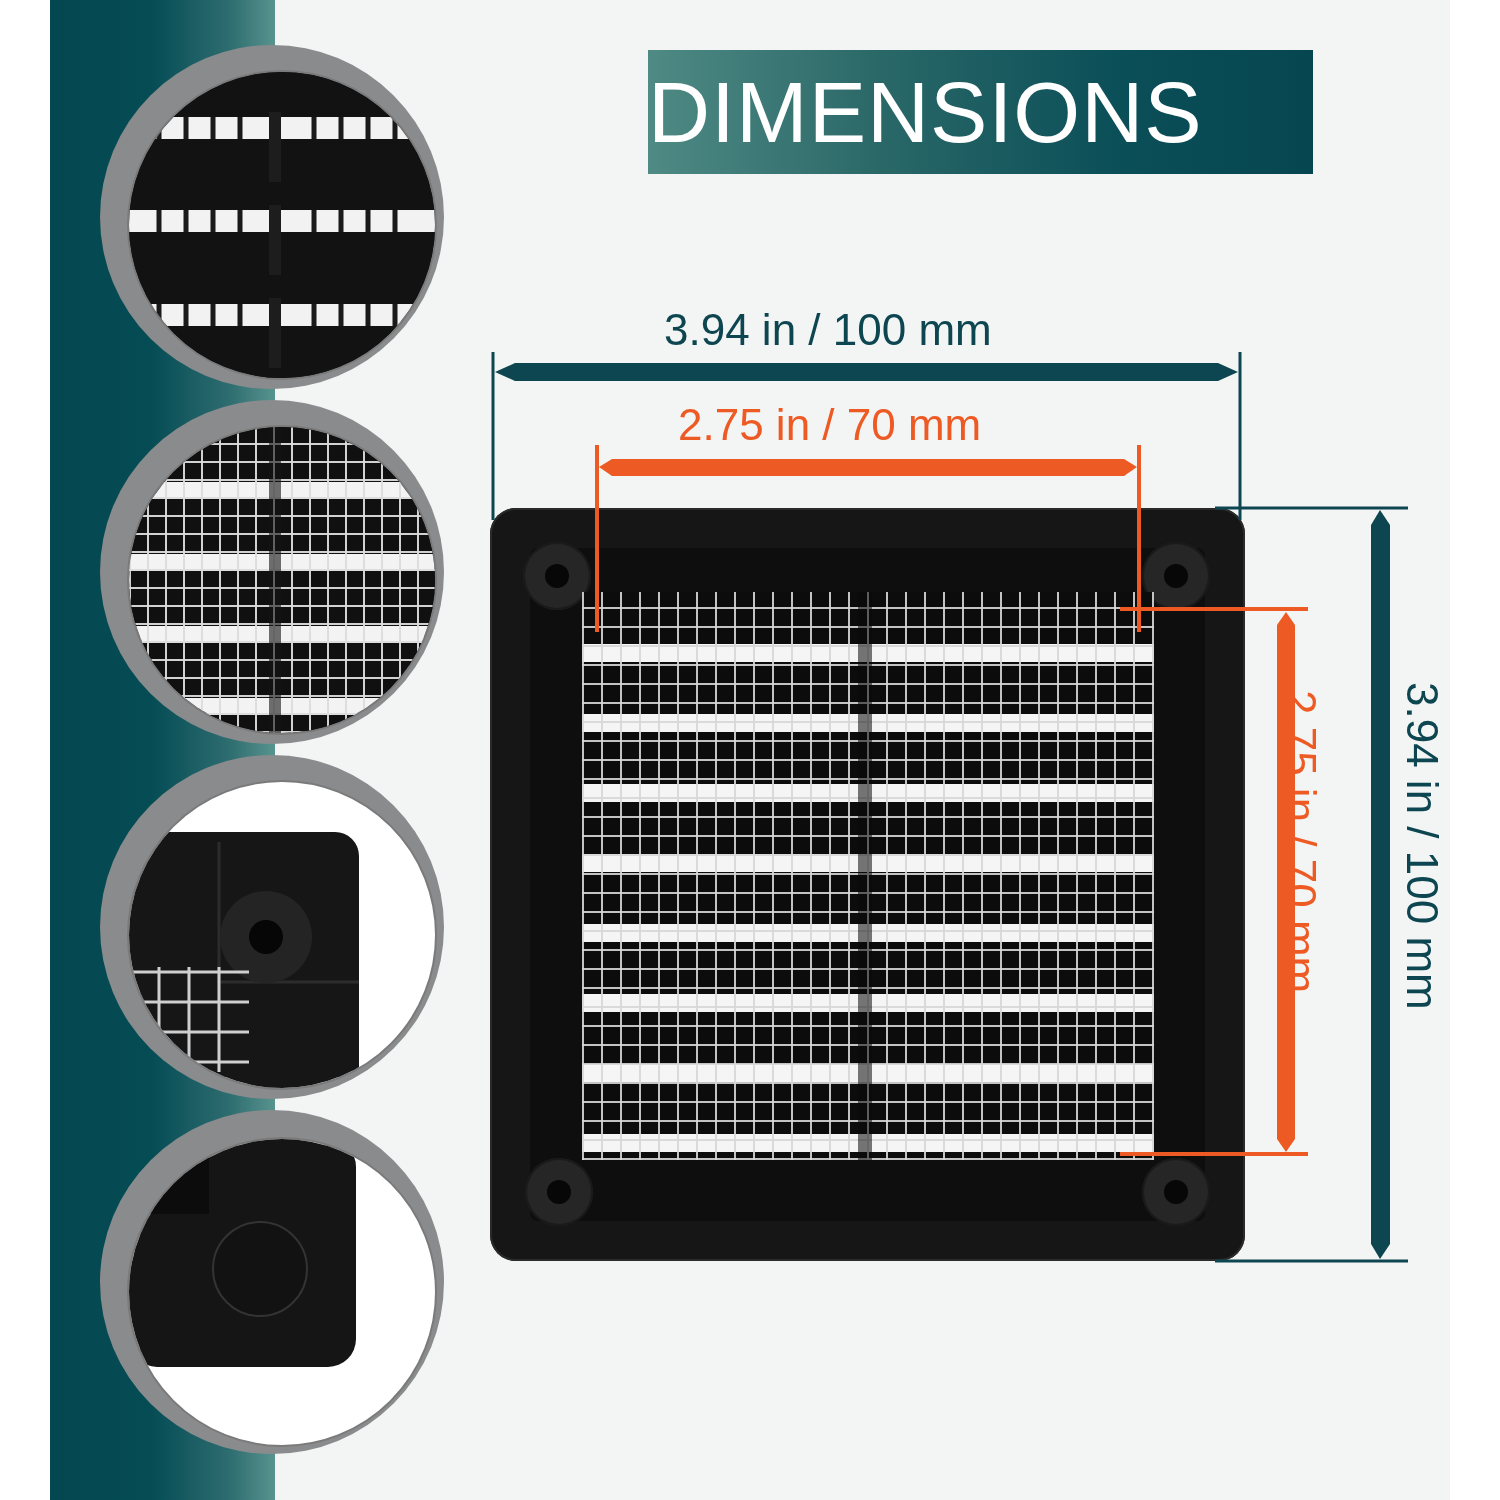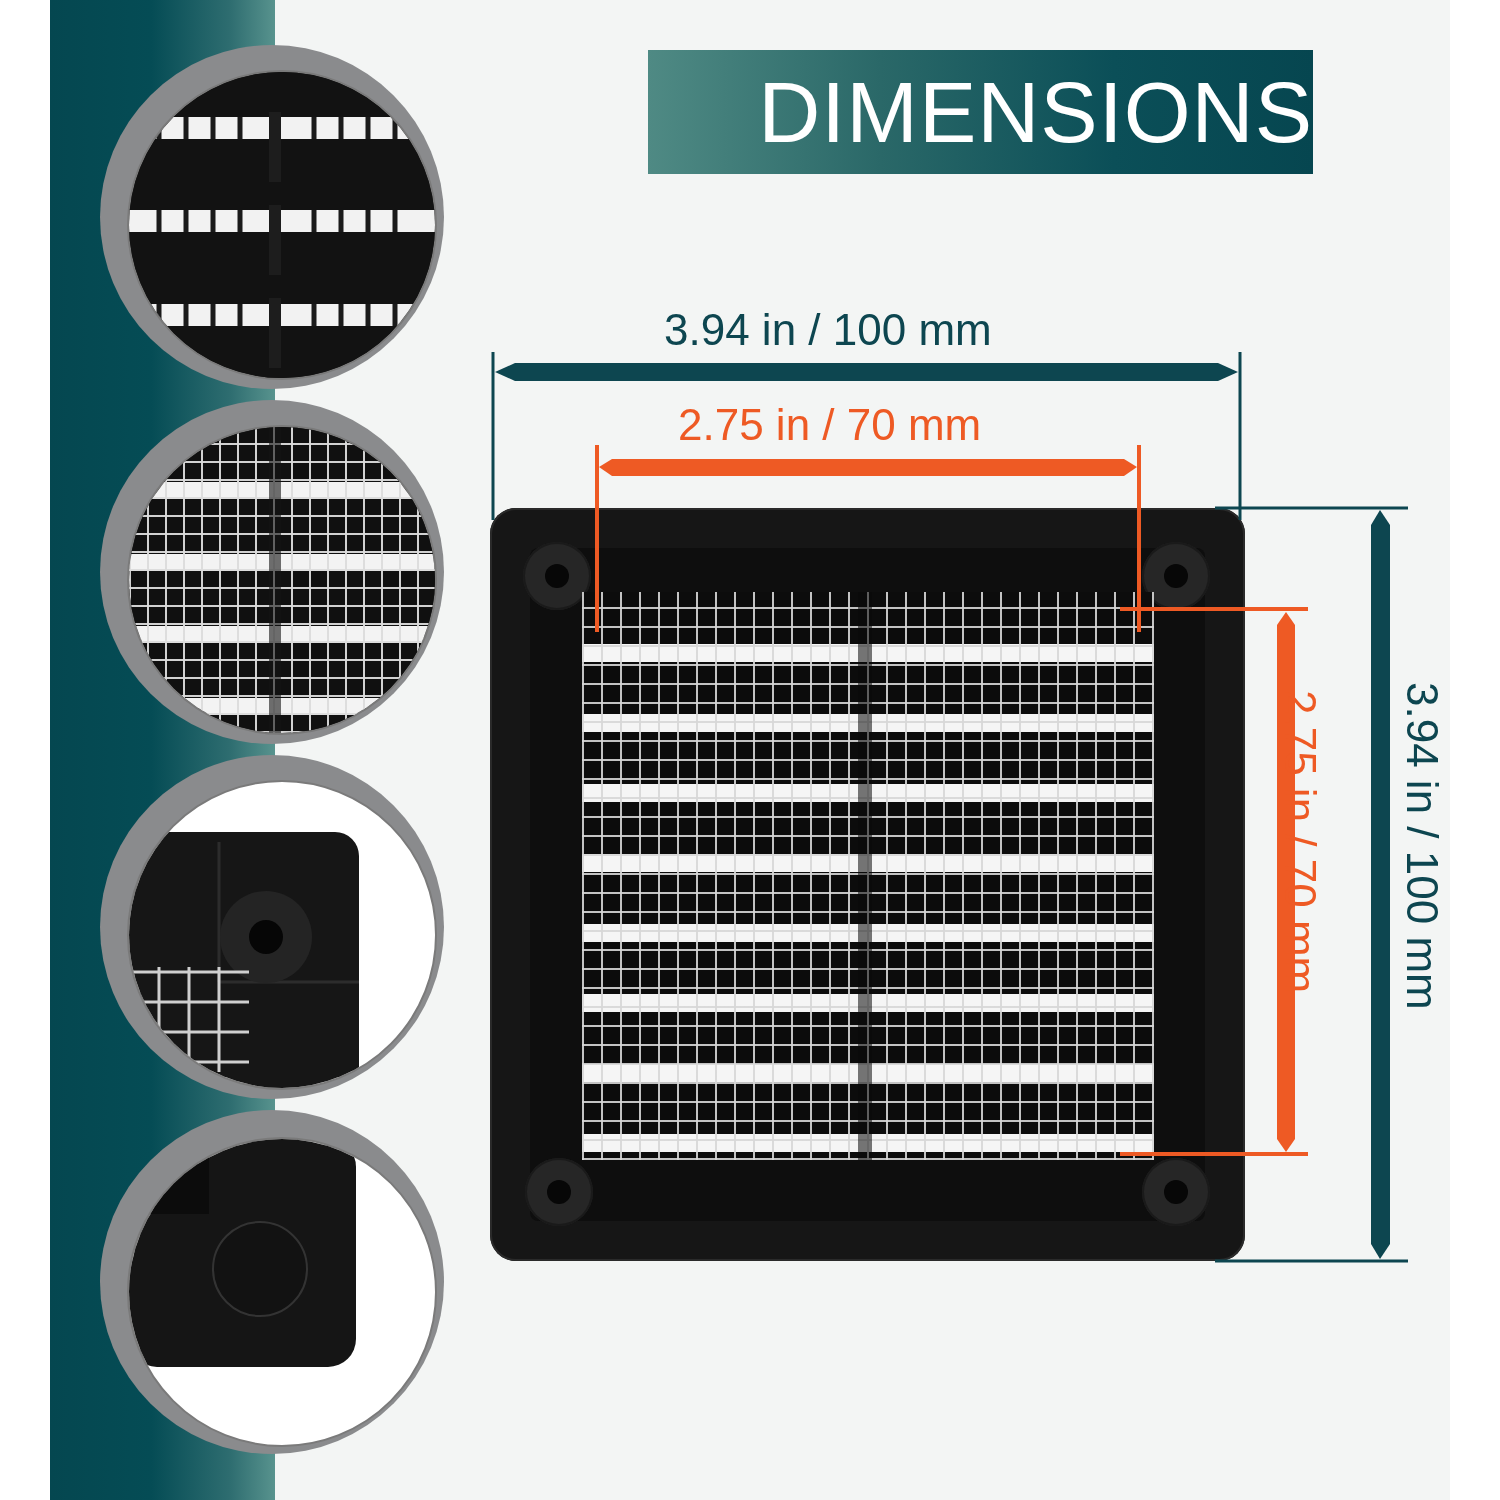--- a/index.html
+++ b/index.html
@@ -5,21 +5,21 @@
   html, body { margin:0; padding:0; }
   body { width:1500px; height:1500px; position:relative; overflow:hidden; background:#ffffff; font-family:"Liberation Sans", sans-serif; }
   .canvas { position:absolute; left:50px; top:0; width:1400px; height:1500px; background:#f3f5f4; }
   .side-band { position:absolute; left:50px; top:0; width:225px; height:1500px;
     background:linear-gradient(90deg,#054750 0%,#054c55 45%,#2e6d70 80%,#58938e 100%); }
   .zoom-circle { position:absolute; width:310px; height:310px; border-radius:50%; overflow:hidden;
     border:2px solid #7a7a7a; background:#111; box-sizing:border-box; }
   .ring { position:absolute; width:344px; height:344px; border-radius:50%; background:#8a8b8d; }
   .title-box { position:absolute; left:648px; top:50px; width:665px; height:124px;
     background:linear-gradient(90deg,#4f8a84 0%,#2a6868 35%,#0b4f58 70%,#064650 100%);
-    display:flex; align-items:center; justify-content:flex-end; }
+    display:flex; align-items:center; justify-content:flex-start; }
   .title-text { color:#fff; font-size:86px; letter-spacing:1px; }
   .dim-teal { color:#0d4650; font-size:44px; position:absolute; }
   .dim-orange { color:#ee5a24; font-size:44px; position:absolute; }
   .vent { position:absolute; left:490px; top:508px; width:755px; height:753px; background:#161616; border-radius:26px;
     box-shadow: inset 0 0 0 2px #2a2a2a; }
   .vent-inner { position:absolute; left:40px; top:40px; right:40px; bottom:40px; background:#0e0e0e; border-radius:8px; }
   .boss { position:absolute; width:68px; height:68px; border-radius:50%; background:#262626; box-shadow: inset 0 0 0 2px #1a1a1a; }
   .boss::after { content:""; position:absolute; left:22px; top:22px; width:24px; height:24px; border-radius:50%; background:#070707; }
   .mesh { position:absolute; left:582px; top:592px; width:572px; height:568px;
     background:

